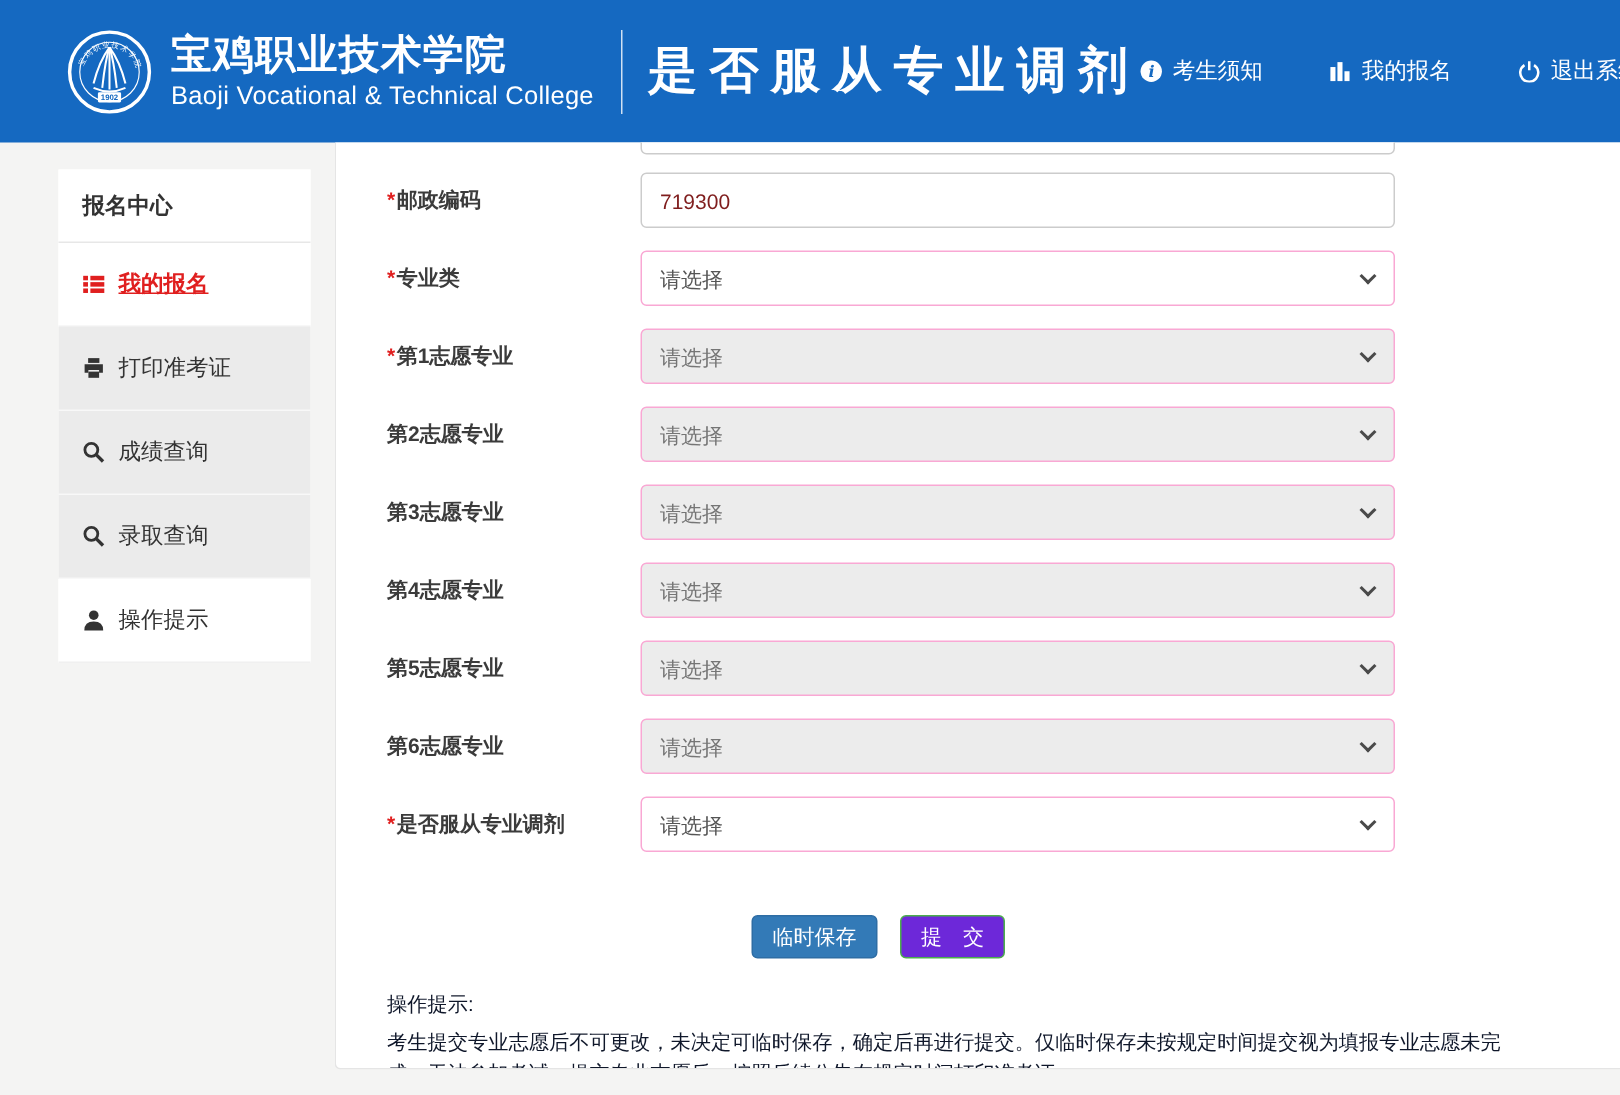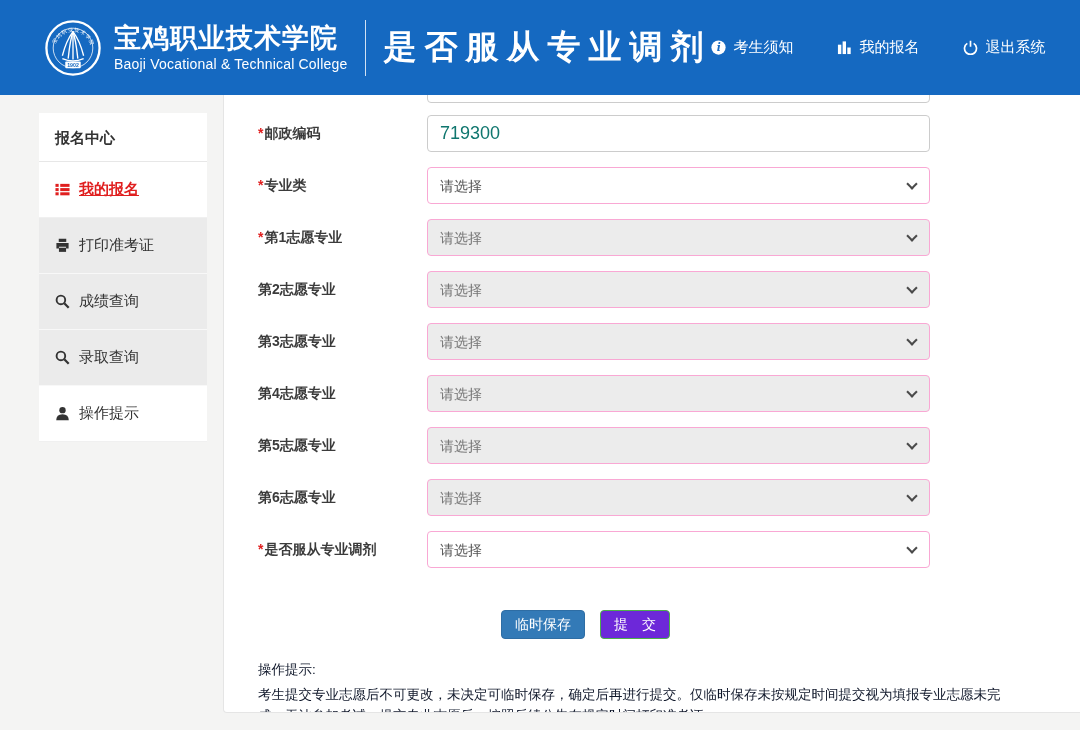--- a/index.html
+++ b/index.html
@@ -11,21 +11,21 @@
   }
 
   
   .header {
     position:absolute; top:0; left:0; width:1080px; height:95px;
     background:#1569c1; display:flex; align-items:center;
   }
   .logo-wrap { margin-left:44px; flex:none; display:flex; align-items:center; }
   .college { margin-left:12px; color:#fff; flex:none; }
   .college-cn { font-size:27px; font-weight:bold; letter-spacing:1px; line-height:30px; }
-  .college-en { font-size:14px; margin-top:3px; letter-spacing:0.2px;text-align:center; }
+  .college-en { font-size:17px; margin-top:3px; letter-spacing:0.2px;text-align:center; }
   .vdiv { width:1px; height:56px; background:rgba(255,255,255,.8); margin:0 17px 0 18px; flex:none; }
   .sys-title {
     color:#fff; font-size:33px; font-weight:bold; letter-spacing:8px;
     font-family:"DejaVu Serif", serif; white-space:nowrap; flex:none;
   }
   .top-nav { margin-left:auto; margin-right:56px; display:flex; align-items:center; gap:44px; }
   .nav-item { display:flex; align-items:center; gap:7px; color:#fff; font-size:15px; cursor:pointer; white-space:nowrap; }
   .nav-item svg { display:block; }
 
   
@@ -55,21 +55,21 @@
   .clipped-input {
     position:absolute; top:-29px; left:203px; width:503px; height:37px;
     border:1px solid #ccc; border-radius:4px; background:#fff;
   }
   .form-row { display:flex; margin-bottom:15px; height:37px; }
   .f-label { width:169px; flex:none; padding-top:10px; font-size:14px; font-weight:bold; color:#3b3b3b; }
   .req { color:#e01f1f; margin-right:1px; }
   .f-ctrl { width:503px; flex:none; position:relative; }
   .text-input {
     width:100%; height:37px; border:1px solid #ccc; border-radius:4px;
-    padding:0 12px; font-size:18px; color:#0f766e; background:#fff;
+    padding:0 12px; font-size:14px; color:#7f1d1d; background:#fff;
     font-family:inherit; outline:none;
   }
   select.sel {
     width:100%; height:37px; border:1px solid #f9a8d4; border-radius:4px;
     padding:0 30px 0 12px; font-size:14px; color:#555; background:#fff;
     appearance:none; -webkit-appearance:none; -moz-appearance:none;
     font-family:inherit; outline:none;
   }
   select.sel:disabled { background:#ececec; color:#757575; opacity:1; }
   .chev {

